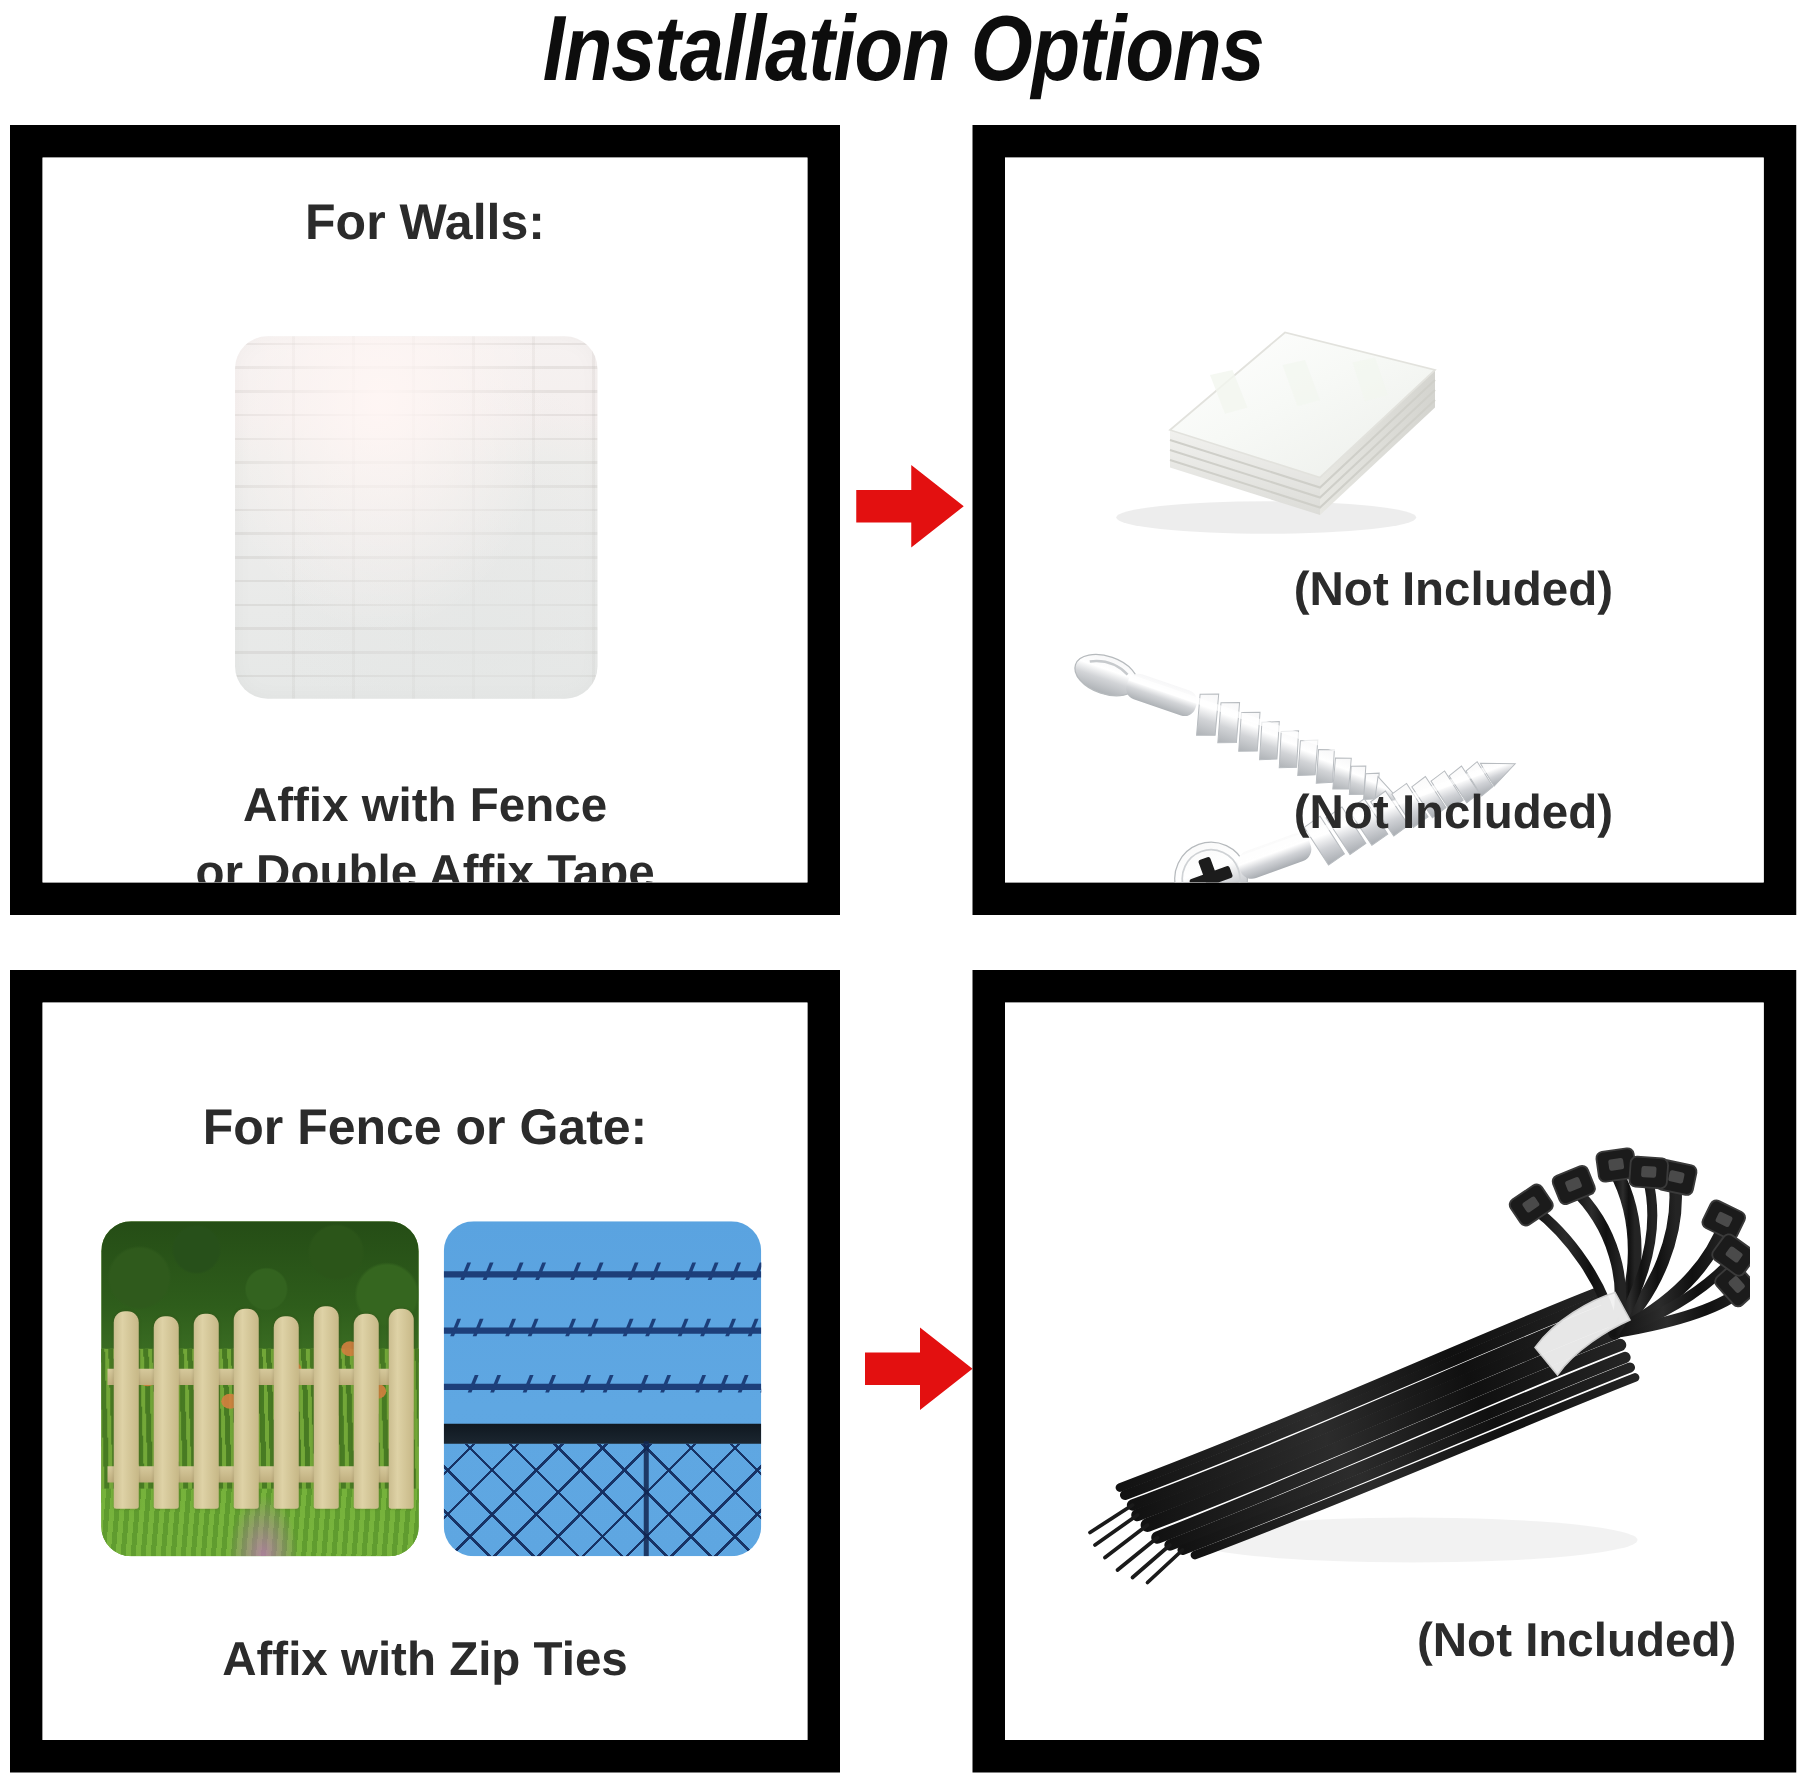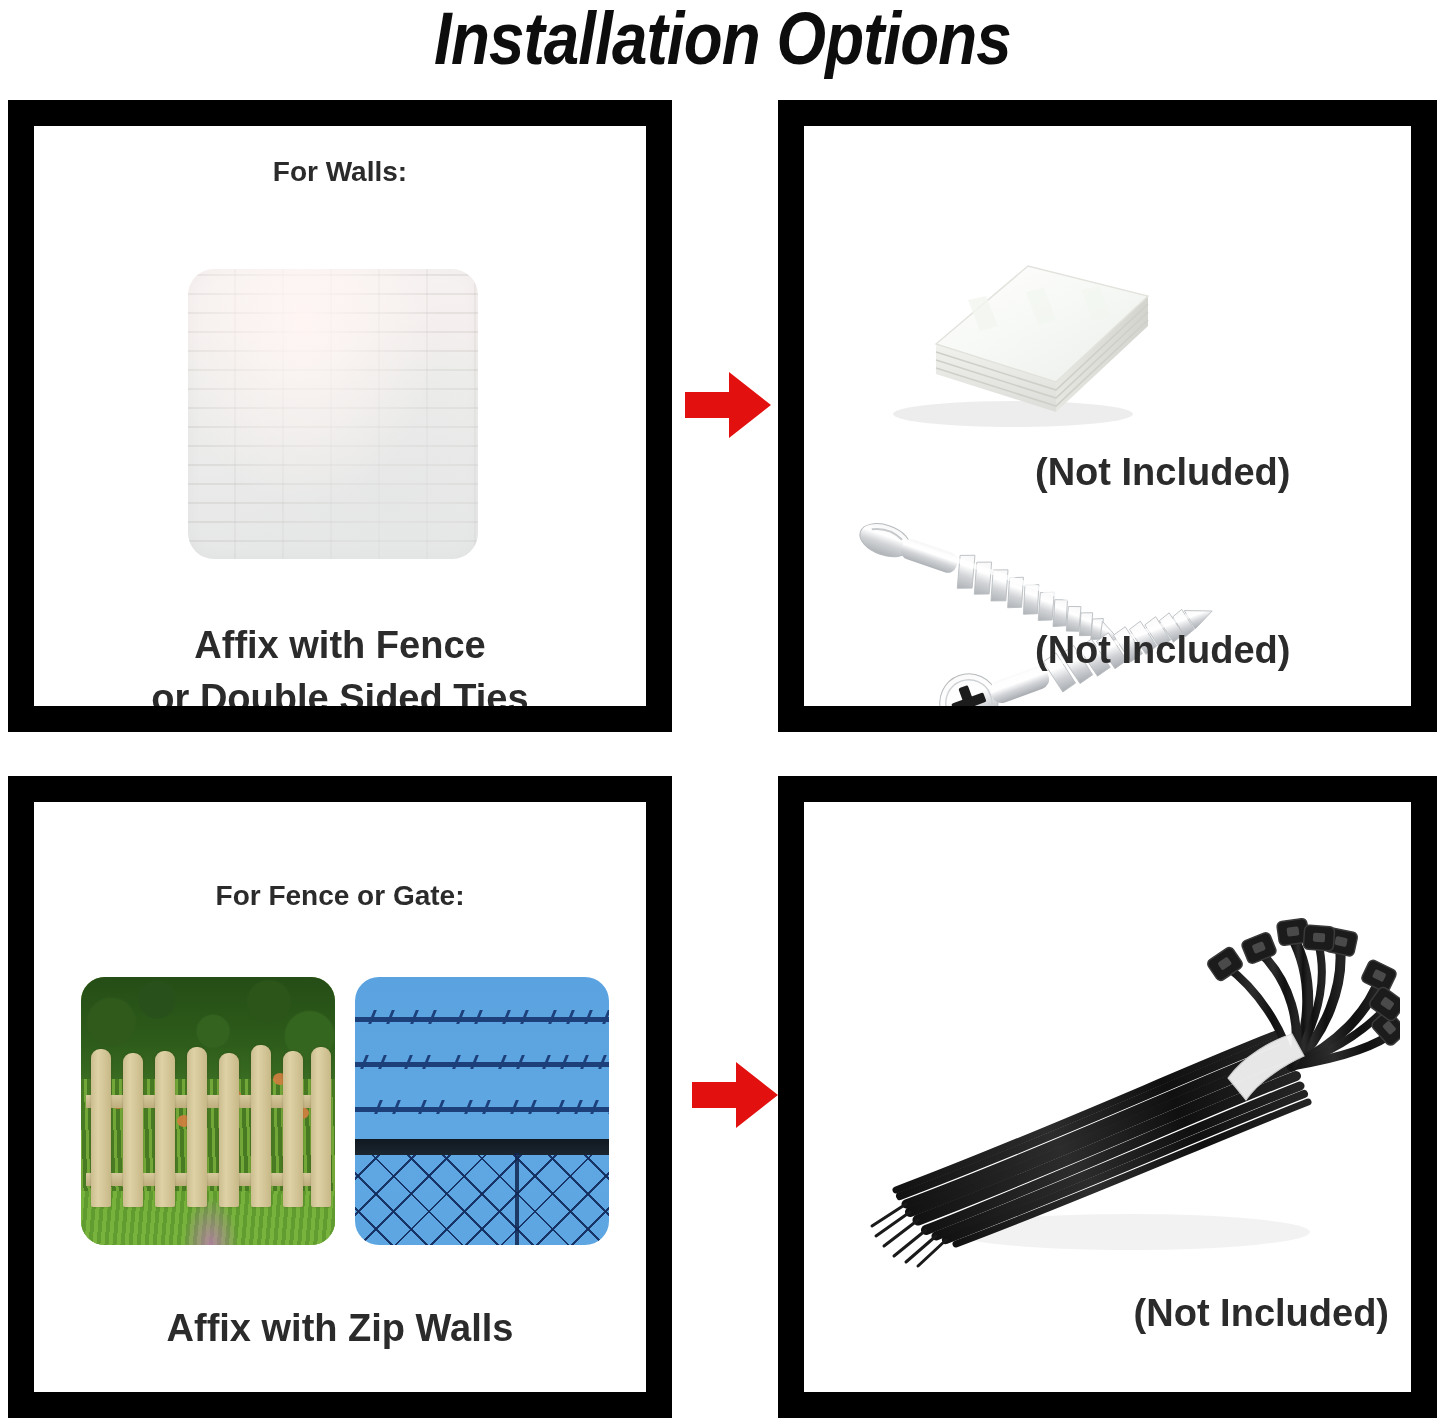--- a/index.html
+++ b/index.html
@@ -54,21 +54,21 @@
   #panel-fence     { left: 8px;   top: 776px;  width: 664px; height: 642px; }
   #panel-zipties   { left: 778px; top: 776px;  width: 659px; height: 642px; }
 
   
   .panel-heading {
     position: absolute;
     left: 0; right: 0;
     text-align: center;
     font-family: "Liberation Sans", sans-serif;
     font-weight: bold;
-    font-size: 28px;
+    font-size: 40px;
     color: #2b2b2b;
     letter-spacing: 0px;
   }
   .caption-line {
     position: absolute;
     left: 0; right: 0;
     text-align: center;
     font-family: "Liberation Sans", sans-serif;
     font-weight: bold;
     font-size: 38px;
@@ -235,21 +235,21 @@
     <div class="panel-inner">
 
       <div class="panel-heading" style="top:30px;">For Walls:</div>
 
       <div class="wall-swatch" style="left:154px; top:143px; width:290px; height:290px;">
         <div class="brick-rows"></div>
         <div class="brick-haze"></div>
       </div>
 
       <div class="caption-line" style="top:498px;">Affix with Fence</div>
-      <div class="caption-line" style="top:551px;">or Double Sided Ties</div>
+      <div class="caption-line" style="top:551px;">or Double Affix Tape</div>
     </div>
   </div>
 
   <svg class="red-arrow" id="arrow-walls" viewBox="0 0 90 74">
     <polygon points="2,24 46,24 46,4 88,37 46,70 46,50 2,50" fill="#e31010"></polygon>
   </svg>
 
   <div class="panel" id="panel-hardware">
     <div class="panel-inner">
 
@@ -411,21 +411,21 @@
             <div class="bw-barb" style="left:158px;"></div>
             <div class="bw-barb" style="left:204px;"></div>
             <div class="bw-barb" style="left:238px;"></div>
           </div>
           <div class="bw-toprail" style="top:162px;"></div>
           <div class="bw-mesh" style="top:178px;"></div>
           <div class="bw-post" style="left:160px; top:176px; height:92px;"></div>
         </div>
       </div>
 
-      <div class="caption-line" style="top:505px;">Affix with Zip Walls</div>
+      <div class="caption-line" style="top:505px;">Affix with Zip Ties</div>
     </div>
   </div>
 
   <svg class="red-arrow" id="arrow-fence" viewBox="0 0 90 74">
     <polygon points="2,24 46,24 46,4 88,37 46,70 46,50 2,50" fill="#e31010"></polygon>
   </svg>
 
   <div class="panel" id="panel-zipties">
     <div class="panel-inner">
 

